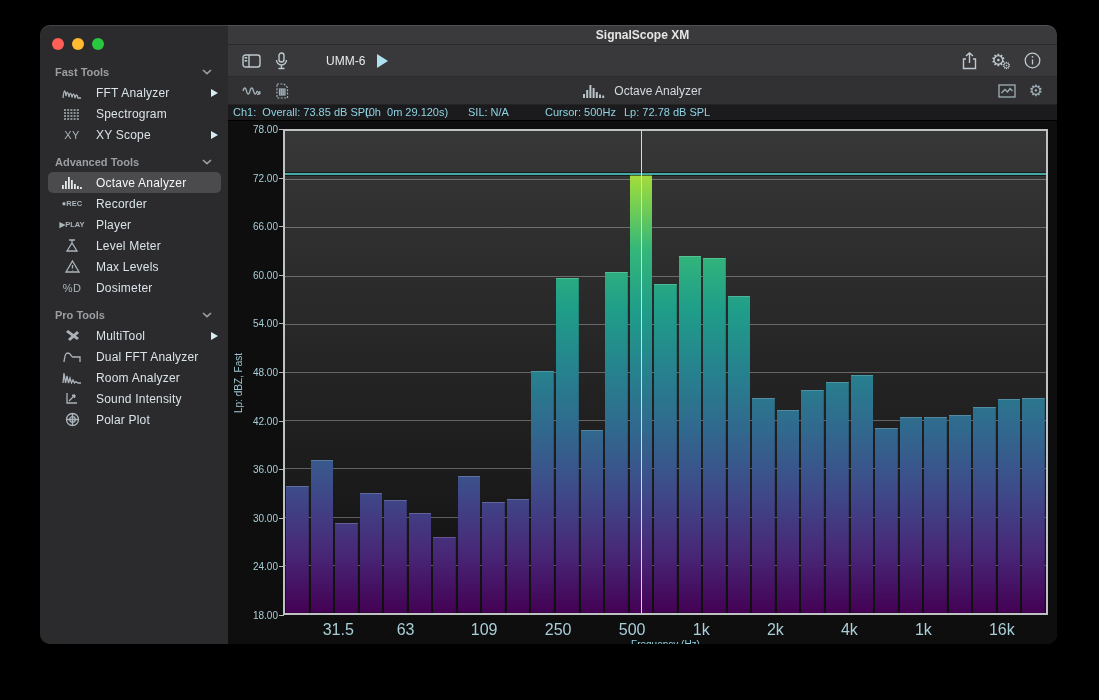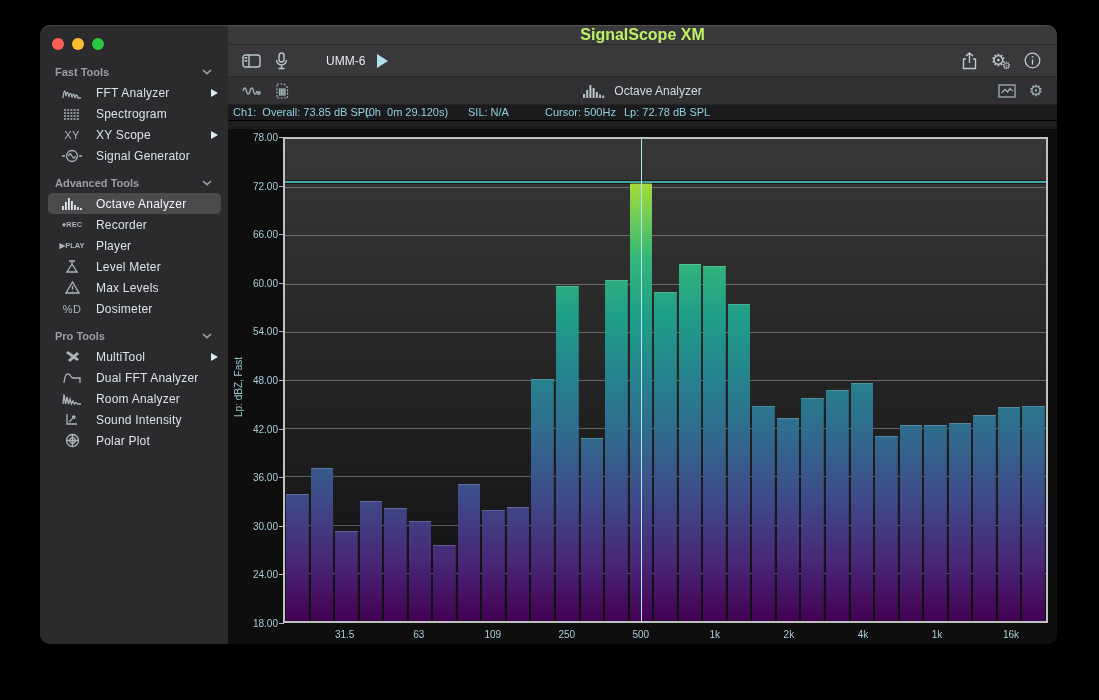--- a/index.html
+++ b/index.html
@@ -32,21 +32,21 @@
   .item.selected .lbl { color:#f2f6f8; }
   .sub-arrow { width:0; height:0; border-left:7px solid #d5ecf4;
                border-top:4.5px solid transparent; border-bottom:4.5px solid transparent; }
   .txtic { font-size:7.5px; letter-spacing:0; color:#aab4ba; font-weight:bold; white-space:nowrap; }
   .xyic { font-size:11px; color:#aab4ba; letter-spacing:.5px; }
   svg.glyph { stroke:#aab4ba; fill:none; stroke-width:1.3; }
 
   
   .main { flex:1; display:flex; flex-direction:column; min-width:0; }
   .titlebar { height:20px; background:#3a3a3c; display:flex; align-items:center;
-              justify-content:center; font-size:16px; font-weight:bold; color:#bef264;
+              justify-content:center; font-size:12px; font-weight:bold; color:#e5e5e5;
               border-bottom:1px solid #2a2a2a; }
   .toolbar1 { height:32px; background:#39393b; display:flex; align-items:center;
               padding:0 16px 0 14px; gap:14px; border-bottom:1px solid #2b2b2b; }
   .toolbar1 .spacer { flex:1; }
   .tbtn { display:flex; align-items:center; justify-content:center; color:#bcc9cf; }
   .devname { color:#e8ecee; font-size:12px; margin-left:24px; }
   .playtri { width:0; height:0; border-left:11px solid #aee2f1;
              border-top:7px solid transparent; border-bottom:7px solid transparent; margin-left:6px; }
   .uni { font-size:15px; line-height:1; }
   .toolbar2 { height:28px; background:#313134; display:flex; align-items:center;
@@ -54,35 +54,35 @@
   .toolbar2 .center { position:absolute; left:0; right:0; display:flex; gap:9px;
               align-items:center; justify-content:center; pointer-events:none; }
   .toolbar2 .center .t { color:#d3dadd; font-size:12px; }
   .toolbar2 .right { margin-left:auto; display:flex; gap:13px; align-items:center; }
   .toolbar2 .left { display:flex; gap:13px; align-items:center; }
   .statusbar { height:16px; background:#1b1b1d; position:relative; font-size:11px;
                color:#8ed3e4; border-bottom:1px solid #000; }
   .statusbar span { position:absolute; top:1px; white-space:pre; }
 
   
-  .chartwrap { flex:1; background:#0e0e0f; position:relative;margin-top:8px; }
+  .chartwrap { flex:1; background:#0e0e0f; position:relative; }
   .plot { position:absolute; left:55px; top:8px; width:765px; height:486px;
           background:linear-gradient(180deg,#373737 0%, #2a2a2a 35%, #181818 80%, #0f0f0f 100%);
           border:2px solid #bfc2c3; }
   .gridline { position:absolute; left:0; right:0; height:1px;
               background:rgba(255,255,255,.30); }
   .ytickmark { position:absolute; width:5px; height:1px; background:#b9bcbd; }
   .bars { position:absolute; inset:0; display:flex; align-items:flex-end; gap:2px; padding:0 1px; }
   .bar { flex:1; background-position:bottom; background-repeat:no-repeat;
          box-shadow:inset 0 1px 0 rgba(255,255,255,.18); }
   .cursor-v { position:absolute; top:0; bottom:0; width:1.5px; background:#b3e7ef; z-index:5; }
   .lp-line { position:absolute; left:0; right:0; height:2px; background:#44a9a4; z-index:4;
              box-shadow:0 1px 0 rgba(0,0,0,.5), 0 -1px 0 rgba(0,0,0,.5); }
   .ylab { position:absolute; left:0; width:50px; text-align:right; font-size:10px; color:#a9ced8; }
-  .xlab { position:absolute; width:44px; text-align:center; font-size:10px; color:#a9ced8; }
+  .xlab { position:absolute; width:44px; text-align:left; font-size:16px; color:#a9ced8; }
   .ytitle { position:absolute; left:-30px; top:50%; width:80px; text-align:center;
             transform:translateY(-50%) rotate(-90deg); transform-origin:center;
             font-size:10px; color:#9dc6d0; }
   .xtitle { position:absolute; left:55px; width:765px; text-align:center; font-size:10px; color:#8fd4e4; }
 </style>
 </head>
 <body>
 
 <div class="window">
 
@@ -123,29 +123,20 @@
       </div>
 
       <div class="item">
         <span class="ic">
             <span class="xyic">XY</span>
           </span>
         <span class="lbl">XY Scope</span>
         <span class="sub-arrow"></span>
       </div>
 
-      <div class="item">
-        <span class="ic">
-          <svg class="glyph" width="22" height="14">
-              <circle cx="11" cy="7" r="5.5"></circle>
-              <path d="M7.5 7 C8.5 4,9.5 4,11 7 S13.5 10,14.5 7 M1 7 h3 M18 7 h3"></path>
-            </svg>
-          </span>
-        <span class="lbl">Signal Generator</span>
-      </div>
 
       <div class="sec-head">
         <span>Advanced Tools</span>
         <svg class="chev" width="10" height="6">
             <path d="M1 1 L5 4.6 L9 1"></path>
           </svg>
       </div>
 
       <div class="item selected">
         <span class="ic">

